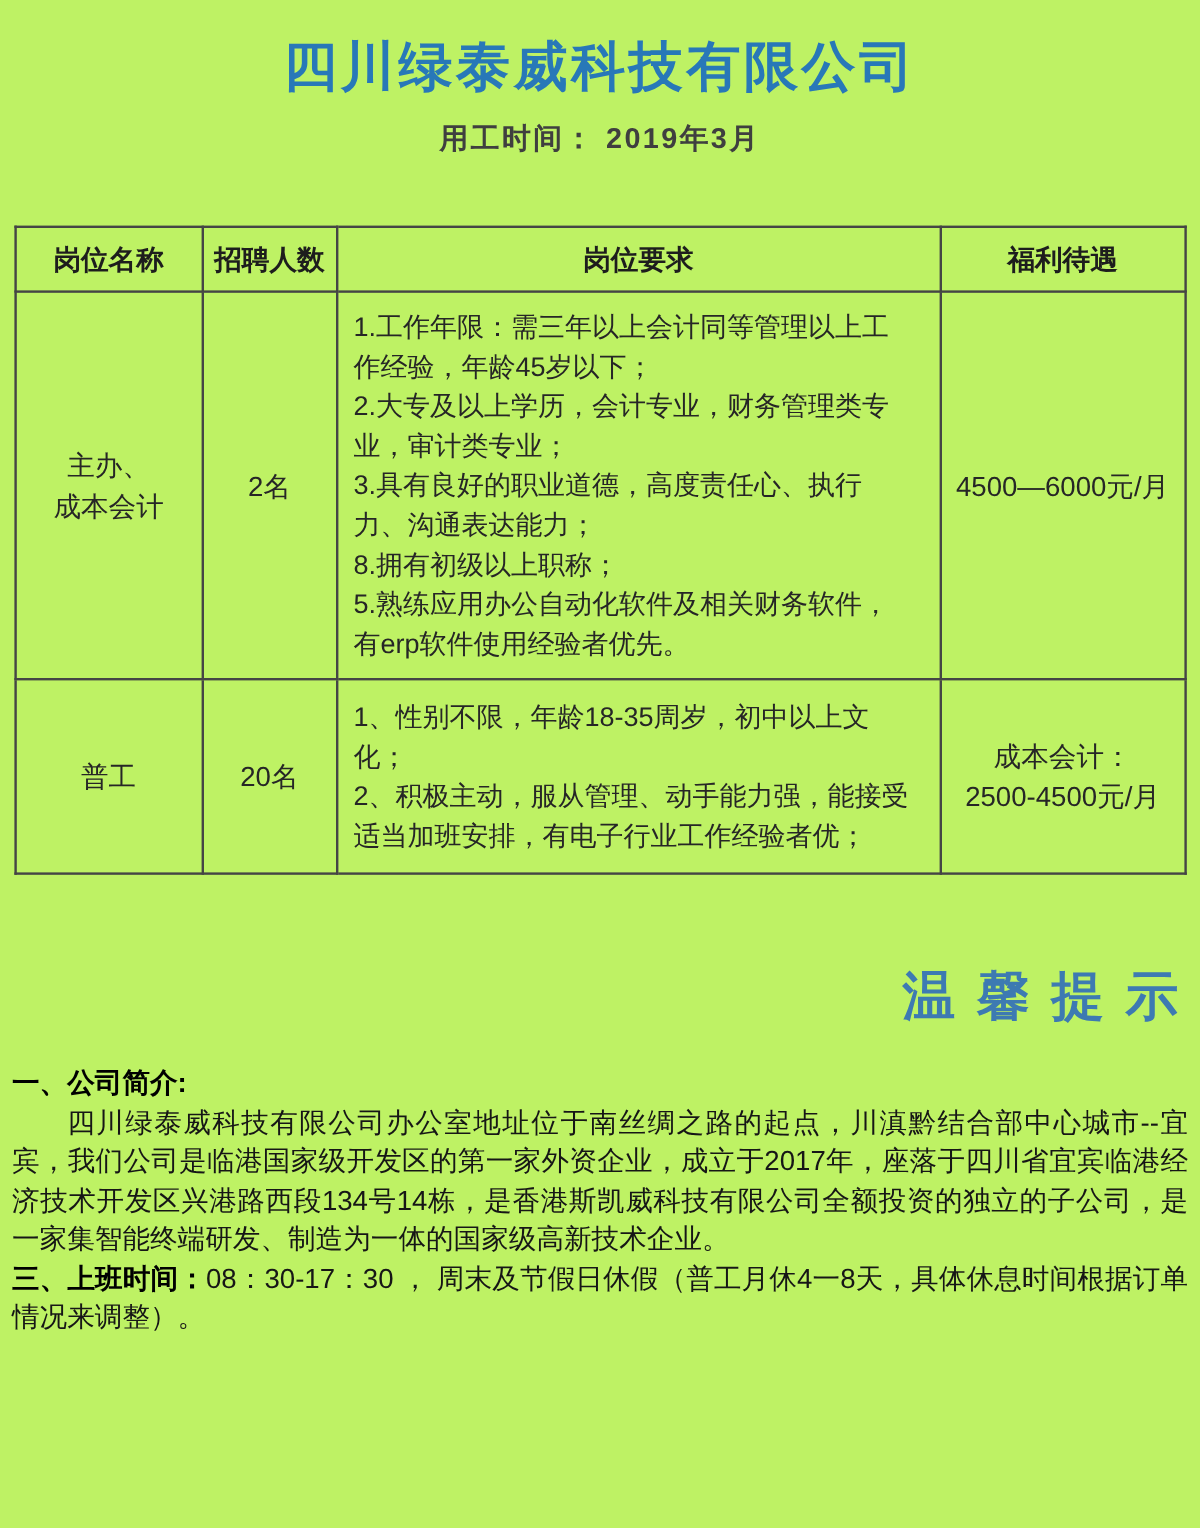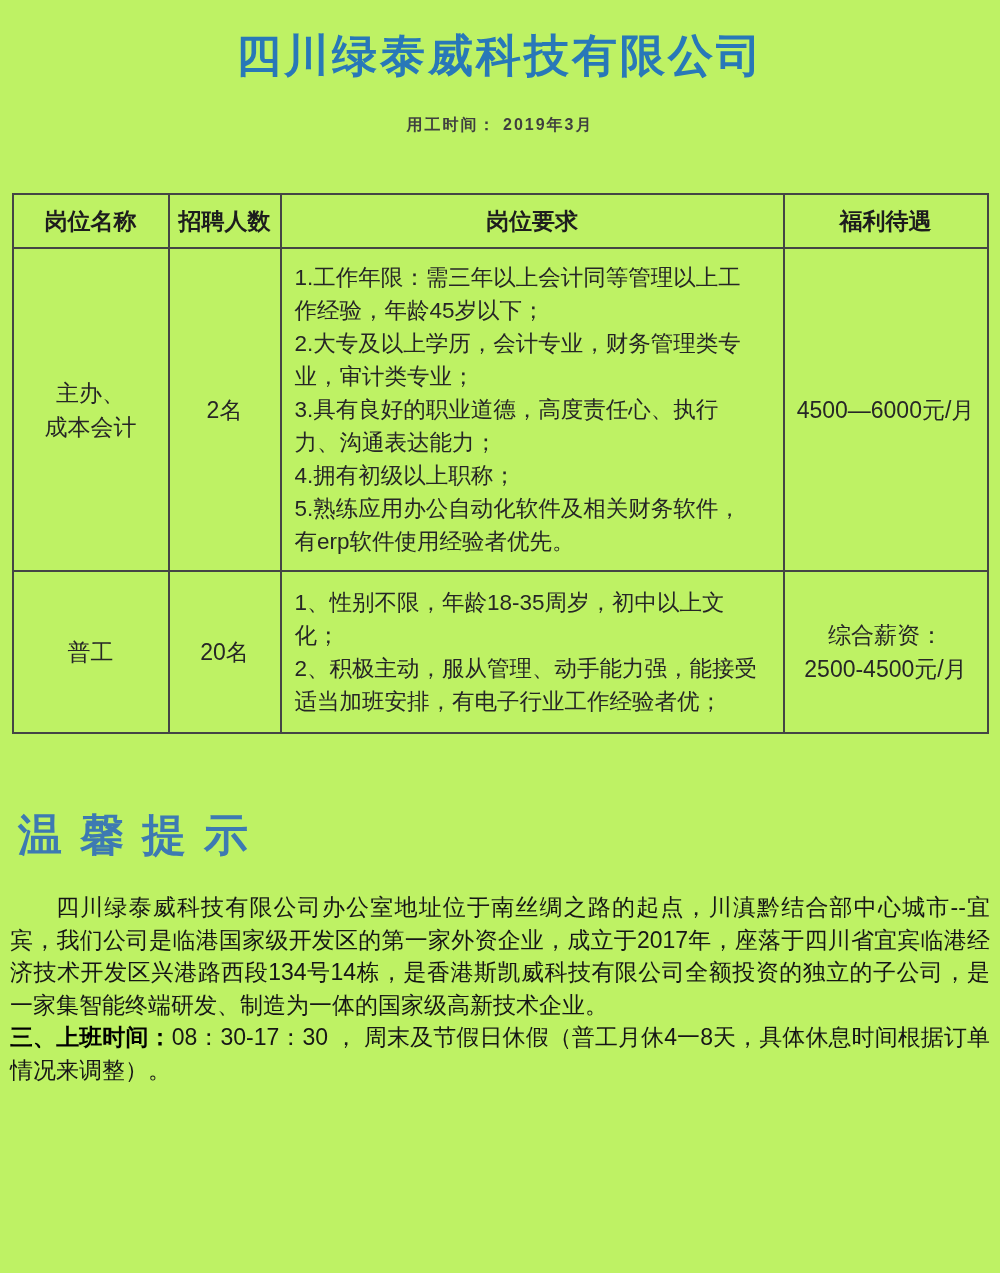--- a/index.html
+++ b/index.html
@@ -20,23 +20,23 @@
   
   .company-title {
     margin: 0;
     text-align: center;
     font-size: 45px;
     font-weight: bold;
     letter-spacing: 3px;
     color: #2878b8;
   }
   .subtitle {
-    margin-top: 29px;
+    margin-top: 13px;
     text-align: center;
-    font-size: 16px;
+    font-size: 24px;
     font-weight: bold;
     letter-spacing: 2px;
     color: #3f3f3f;
   }
   
   table.job-table {
     border-collapse: collapse;
     table-layout: fixed;
     width: 975px;
     margin: 57px auto 0 auto;
@@ -70,21 +70,21 @@
     line-height: 33px;
     padding: 12px 24px 12px 13px;
   }
   tr.row-general td.cell-req {
     padding-top: 14px;
     padding-bottom: 14px;
   }
   
   .notice-title {
     margin: 72px 0 0 0;
-    text-align: left;
+    text-align: right;
     font-size: 44px;
     font-weight: bold;
     color: #3d7ab2;
     letter-spacing: 18px;
     text-indent: 18px;
   }
   
   .notice-body {
     margin: 26px 10px 0 10px;
     font-size: 23px;
@@ -124,47 +124,50 @@
       <tr class="row-accountant">
         <td class="cell-center">
           <div>主办、</div>
           <div>成本会计</div>
         </td>
         <td class="cell-center">2名</td>
         <td class="cell-req">
           <div>1.工作年限：需三年以上会计同等管理以上工作经验，年龄45岁以下；</div>
           <div>2.大专及以上学历，会计专业，财务管理类专业，审计类专业；</div>
           <div>3.具有良好的职业道德，高度责任心、执行力、沟通表达能力；</div>
-          <div>4.拥有初级以上职称；</div>
+          <div>8.拥有初级以上职称；</div>
           <div>5.熟练应用办公自动化软件及相关财务软件，有erp软件使用经验者优先。</div>
         </td>
         <td class="cell-center">
           <div>4500—6000元/月</div>
         </td>
       </tr>
       <tr class="row-general">
         <td class="cell-center">
           <div>普工</div>
         </td>
         <td class="cell-center">20名</td>
         <td class="cell-req">
           <div>1、性别不限，年龄18-35周岁，初中以上文化；</div>
           <div>2、积极主动，服从管理、动手能力强，能接受适当加班安排，有电子行业工作经验者优；</div>
         </td>
         <td class="cell-center">
-          <div>综合薪资：</div>
+          <div>成本会计：</div>
           <div>2500-4500元/月</div>
         </td>
       </tr>
     </tbody>
   </table>
 
   <h2 class="notice-title">温馨提示</h2>
 
   <div class="notice-body">
+    <p>
+      <b>一、公司简介:</b>
+    </p>
     <p class="p-indent">四川绿泰威科技有限公司办公室地址位于南丝绸之路的起点，川滇黔结合部中心城市--宜宾，我们公司是临港国家级开发区的第一家外资企业，成立于2017年，座落于四川省宜宾临港经济技术开发区兴港路西段134号14栋，是香港斯凯威科技有限公司全额投资的独立的子公司，是一家集智能终端研发、制造为一体的国家级高新技术企业。</p>
 
     <p>
       <b>三、上班时间：</b><span>08：30-17：30 ， 周末及节假日休假（普工月休4一8天，具体休息时间根据订单情况来调整）。</span>
     </p>
 
   </div>
 
 </div>
 

